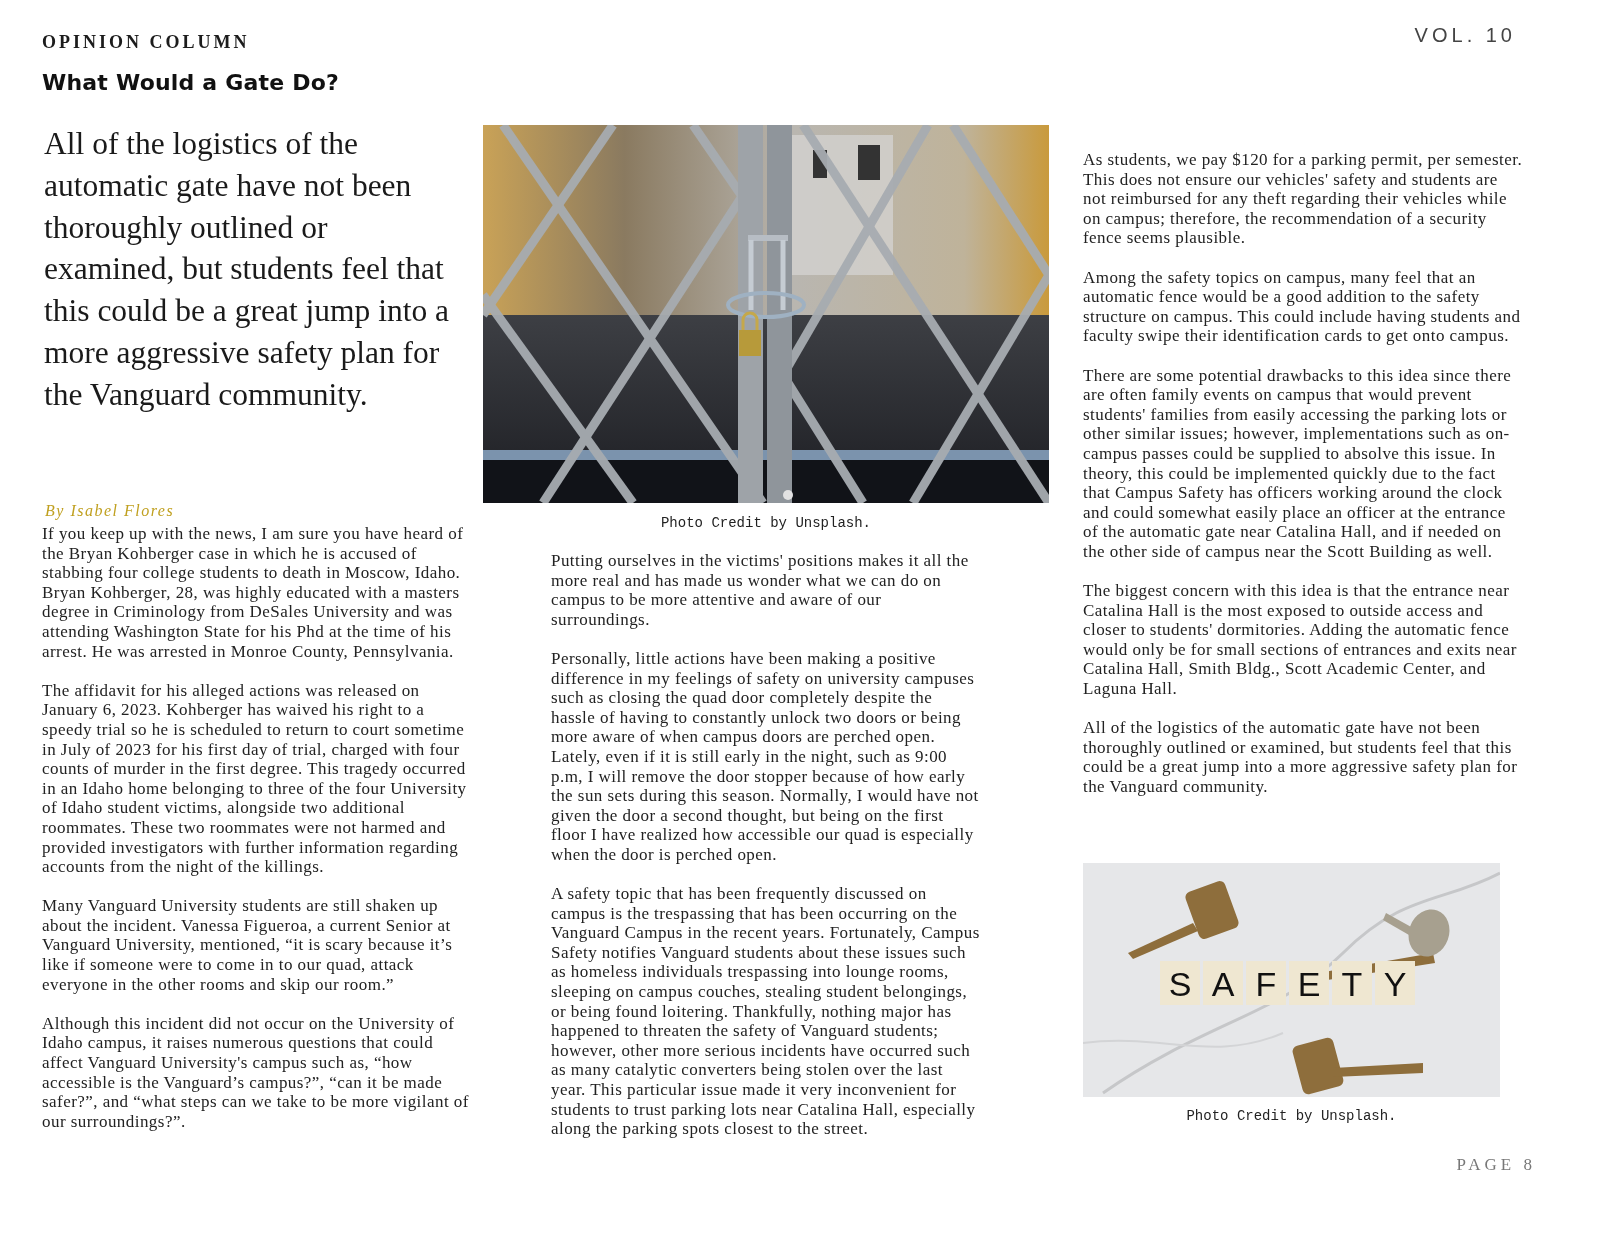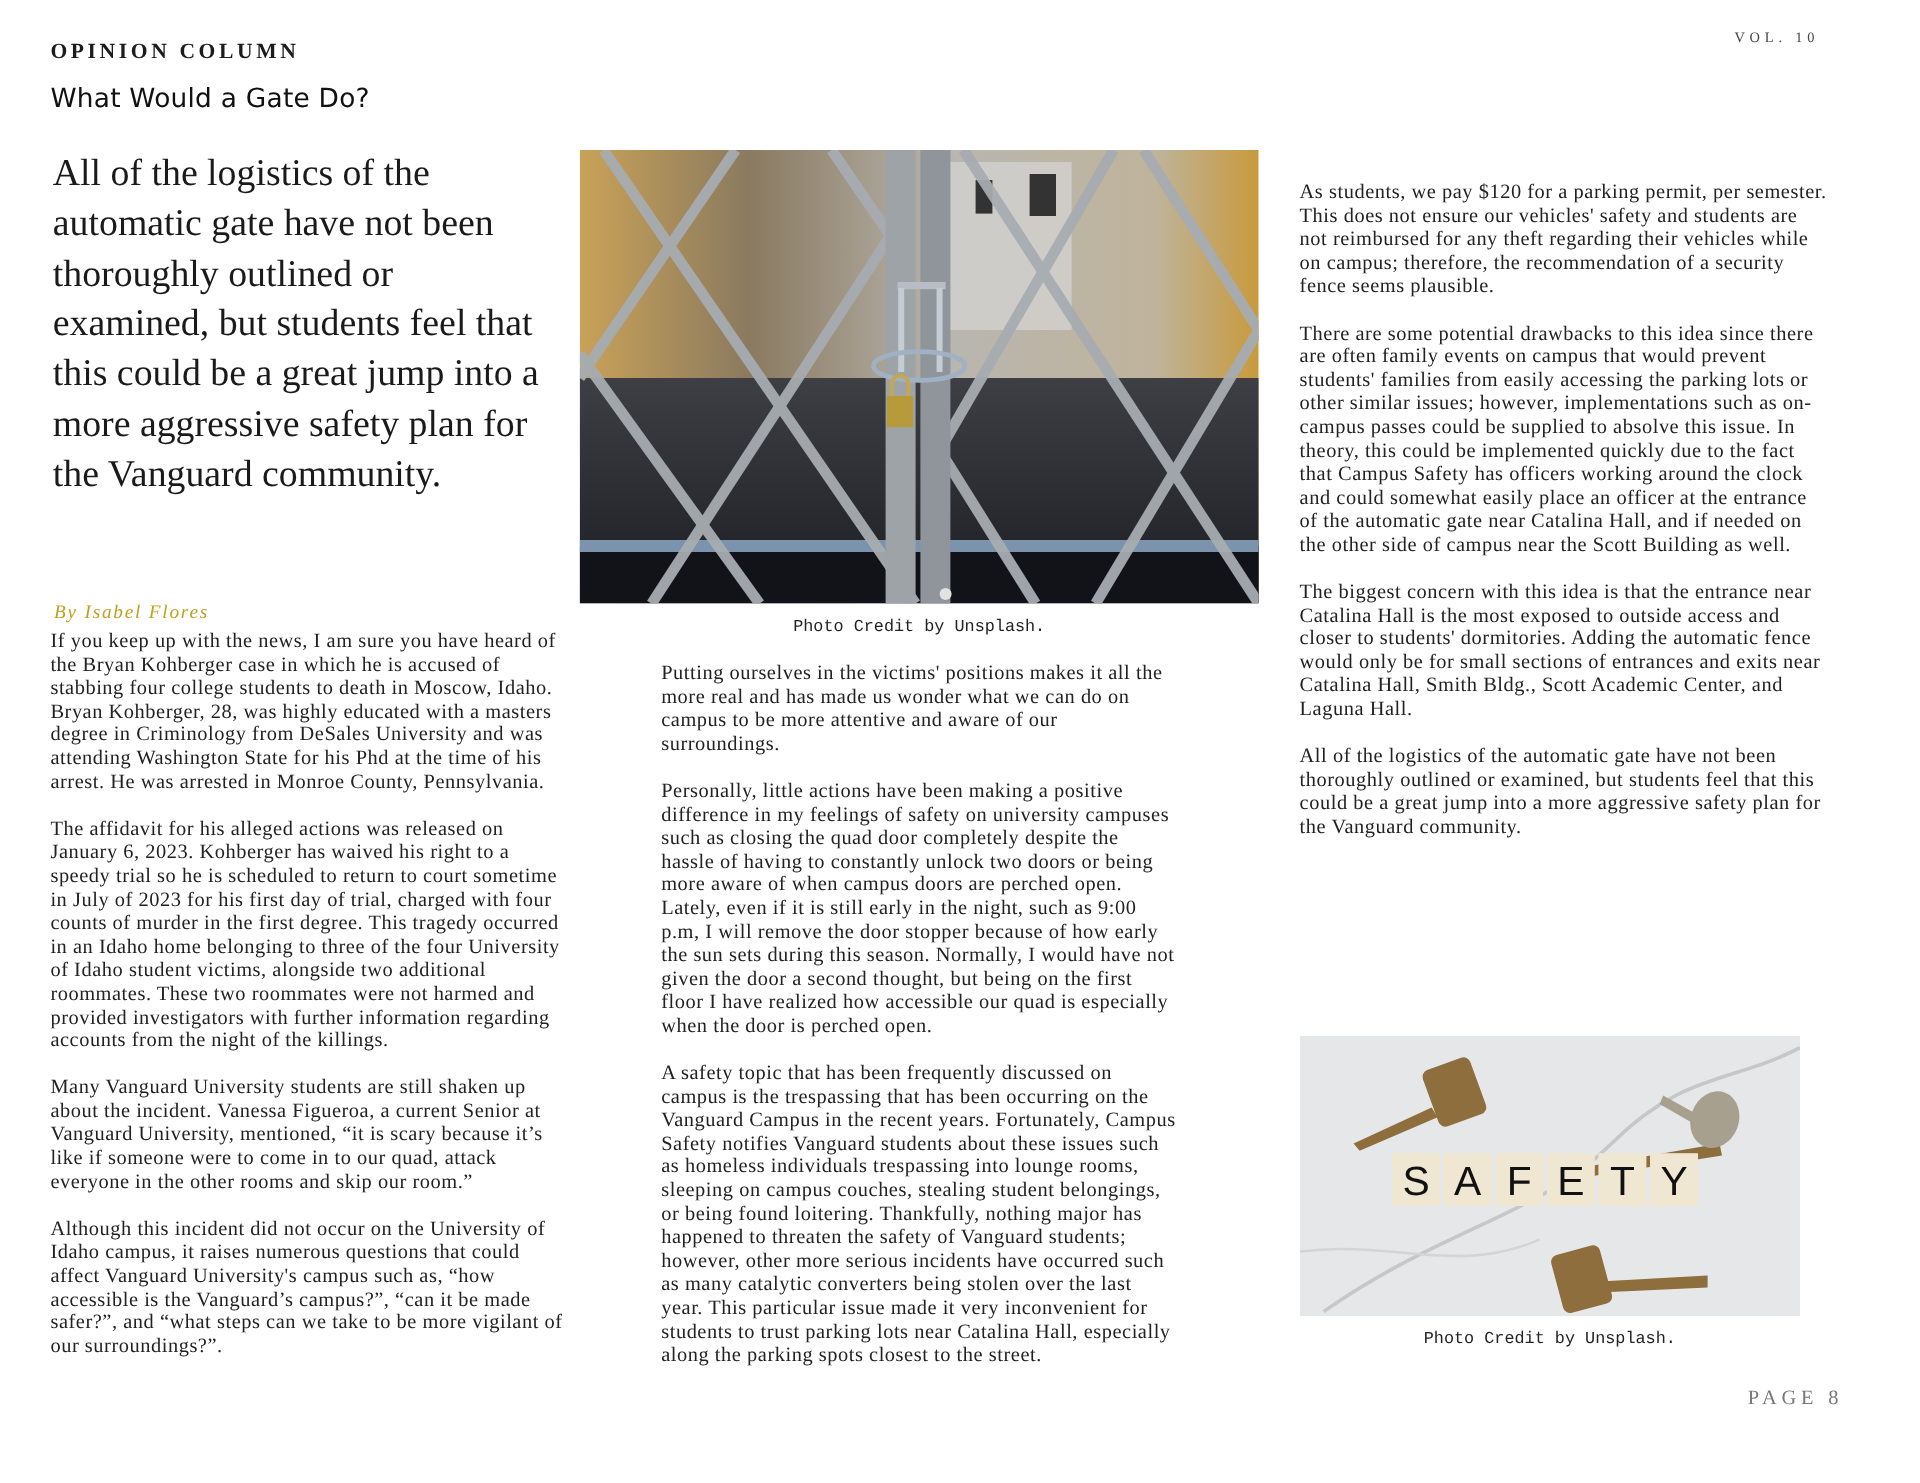--- a/index.html
+++ b/index.html
@@ -1,22 +1,22 @@
 <!DOCTYPE html>
 <html><head>
 <meta charset="utf-8">
 <style>
   html, body { margin: 0; padding: 0; background: #ffffff; }
   body { width: 1600px; height: 1236px; position: relative; overflow: hidden;
          font-family: "DejaVu Serif", serif; color: #1e1e1e; }
   .kicker { position: absolute; left: 42px; top: 32px; font-size: 18px; letter-spacing: 3px;
             font-weight: bold; color: #1c1c1c; font-family: "Liberation Serif", serif; text-align: center; }
-  .vol { position: absolute; right: 84px; top: 24px; font-size: 12px; letter-spacing: 4px;
-         color: #444; font-family: Liberation Serif, serif; }
-  .headline { position: absolute; left: 42px; top: 70px; font-size: 22px; font-weight: normal;
+  .vol { position: absolute; right: 84px; top: 24px; font-size: 20px; letter-spacing: 4px;
+         color: #444; font-family: Liberation Sans, sans-serif; }
+  .headline { position: absolute; left: 42px; top: 70px; font-size: 22px; font-weight: bold;
               font-family: "DejaVu Sans", sans-serif; color: #111; letter-spacing: 0.2px; }
   .pullquote { position: absolute; left: 44px; top: 123px; width: 420px; font-size: 31.5px;
                line-height: 41.8px; font-family: "Liberation Serif", serif; color: #1a1a1a; }
   .byline { position: absolute; left: 45px; top: 478px; font-size: 16px; font-style: italic;
             letter-spacing: 1.5px; color: #c0a020; font-family: "Liberation Serif", serif; margin-top: 24px; }
   .col { position: absolute; font-size: 17px; line-height: 19.6px; color: #222;
          font-family: Liberation Serif, serif; letter-spacing: 0.45px; }
   .col p { margin: 0 0 19.6px 0; }
   .col1 { left: 42px; top: 524px; width: 430px; }
   .col2 { left: 551px; top: 551px; width: 430px; }
@@ -96,20 +96,21 @@
 <div class="caption cap1">Photo Credit by Unsplash.</div>
 
 <div class="col col2">
   <p>Putting ourselves in the victims' positions makes it all the more real and has made us wonder what we can do on campus to be more attentive and aware of our surroundings.</p>
   <p>Personally, little actions have been making a positive difference in my feelings of safety on university campuses such as closing the quad door completely despite the hassle of having to constantly unlock two doors or being more aware of when campus doors are perched open. Lately, even if it is still early in the night, such as 9:00 p.m, I will remove the door stopper because of how early the sun sets during this season. Normally, I would have not given the door a second thought, but being on the first floor I have realized how accessible our quad is especially when the door is perched open.</p>
   <p>A safety topic that has been frequently discussed on campus is the trespassing that has been occurring on the Vanguard Campus in the recent years. Fortunately, Campus Safety notifies Vanguard students about these issues such as homeless individuals trespassing into lounge rooms, sleeping on campus couches, stealing student belongings, or being found loitering. Thankfully, nothing major has happened to threaten the safety of Vanguard students; however, other more serious incidents have occurred such as many catalytic converters being stolen over the last year. This particular issue made it very inconvenient for students to trust parking lots near Catalina Hall, especially along the parking spots closest to the street.</p>
 </div>
 
 <div class="col col3">
   <p>As students, we pay $120 for a parking permit, per semester. This does not ensure our vehicles' safety and students are not reimbursed for any theft regarding their vehicles while on campus; therefore, the recommendation of a security fence seems plausible.</p>
+  <p>Among the safety topics on campus, many feel that an automatic fence would be a good addition to the safety structure on campus. This could include having students and faculty swipe their identification cards to get onto campus.</p>
   <p>There are some potential drawbacks to this idea since there are often family events on campus that would prevent students' families from easily accessing the parking lots or other similar issues; however, implementations such as on-campus passes could be supplied to absolve this issue. In theory, this could be implemented quickly due to the fact that Campus Safety has officers working around the clock and could somewhat easily place an officer at the entrance of the automatic gate near Catalina Hall, and if needed on the other side of campus near the Scott Building as well.</p>
   <p>The biggest concern with this idea is that the entrance near Catalina Hall is the most exposed to outside access and closer to students' dormitories. Adding the automatic fence would only be for small sections of entrances and exits near Catalina Hall, Smith Bldg., Scott Academic Center, and Laguna Hall.</p>
   <p>All of the logistics of the automatic gate have not been thoroughly outlined or examined, but students feel that this could be a great jump into a more aggressive safety plan for the Vanguard community.</p>
 </div>
 
 <div class="photo safety-photo">
   <svg viewBox="0 0 417 234" preserveAspectRatio="none">
     <rect width="417" height="234" fill="#e6e7e9"></rect>
     <path d="M20 230 C120 160 200 150 260 90 S360 40 417 10" stroke="#c6c7c9" stroke-width="3" fill="none"></path>
     <path d="M0 180 C80 170 130 200 200 170" stroke="#d3d4d6" stroke-width="2" fill="none"></path>

